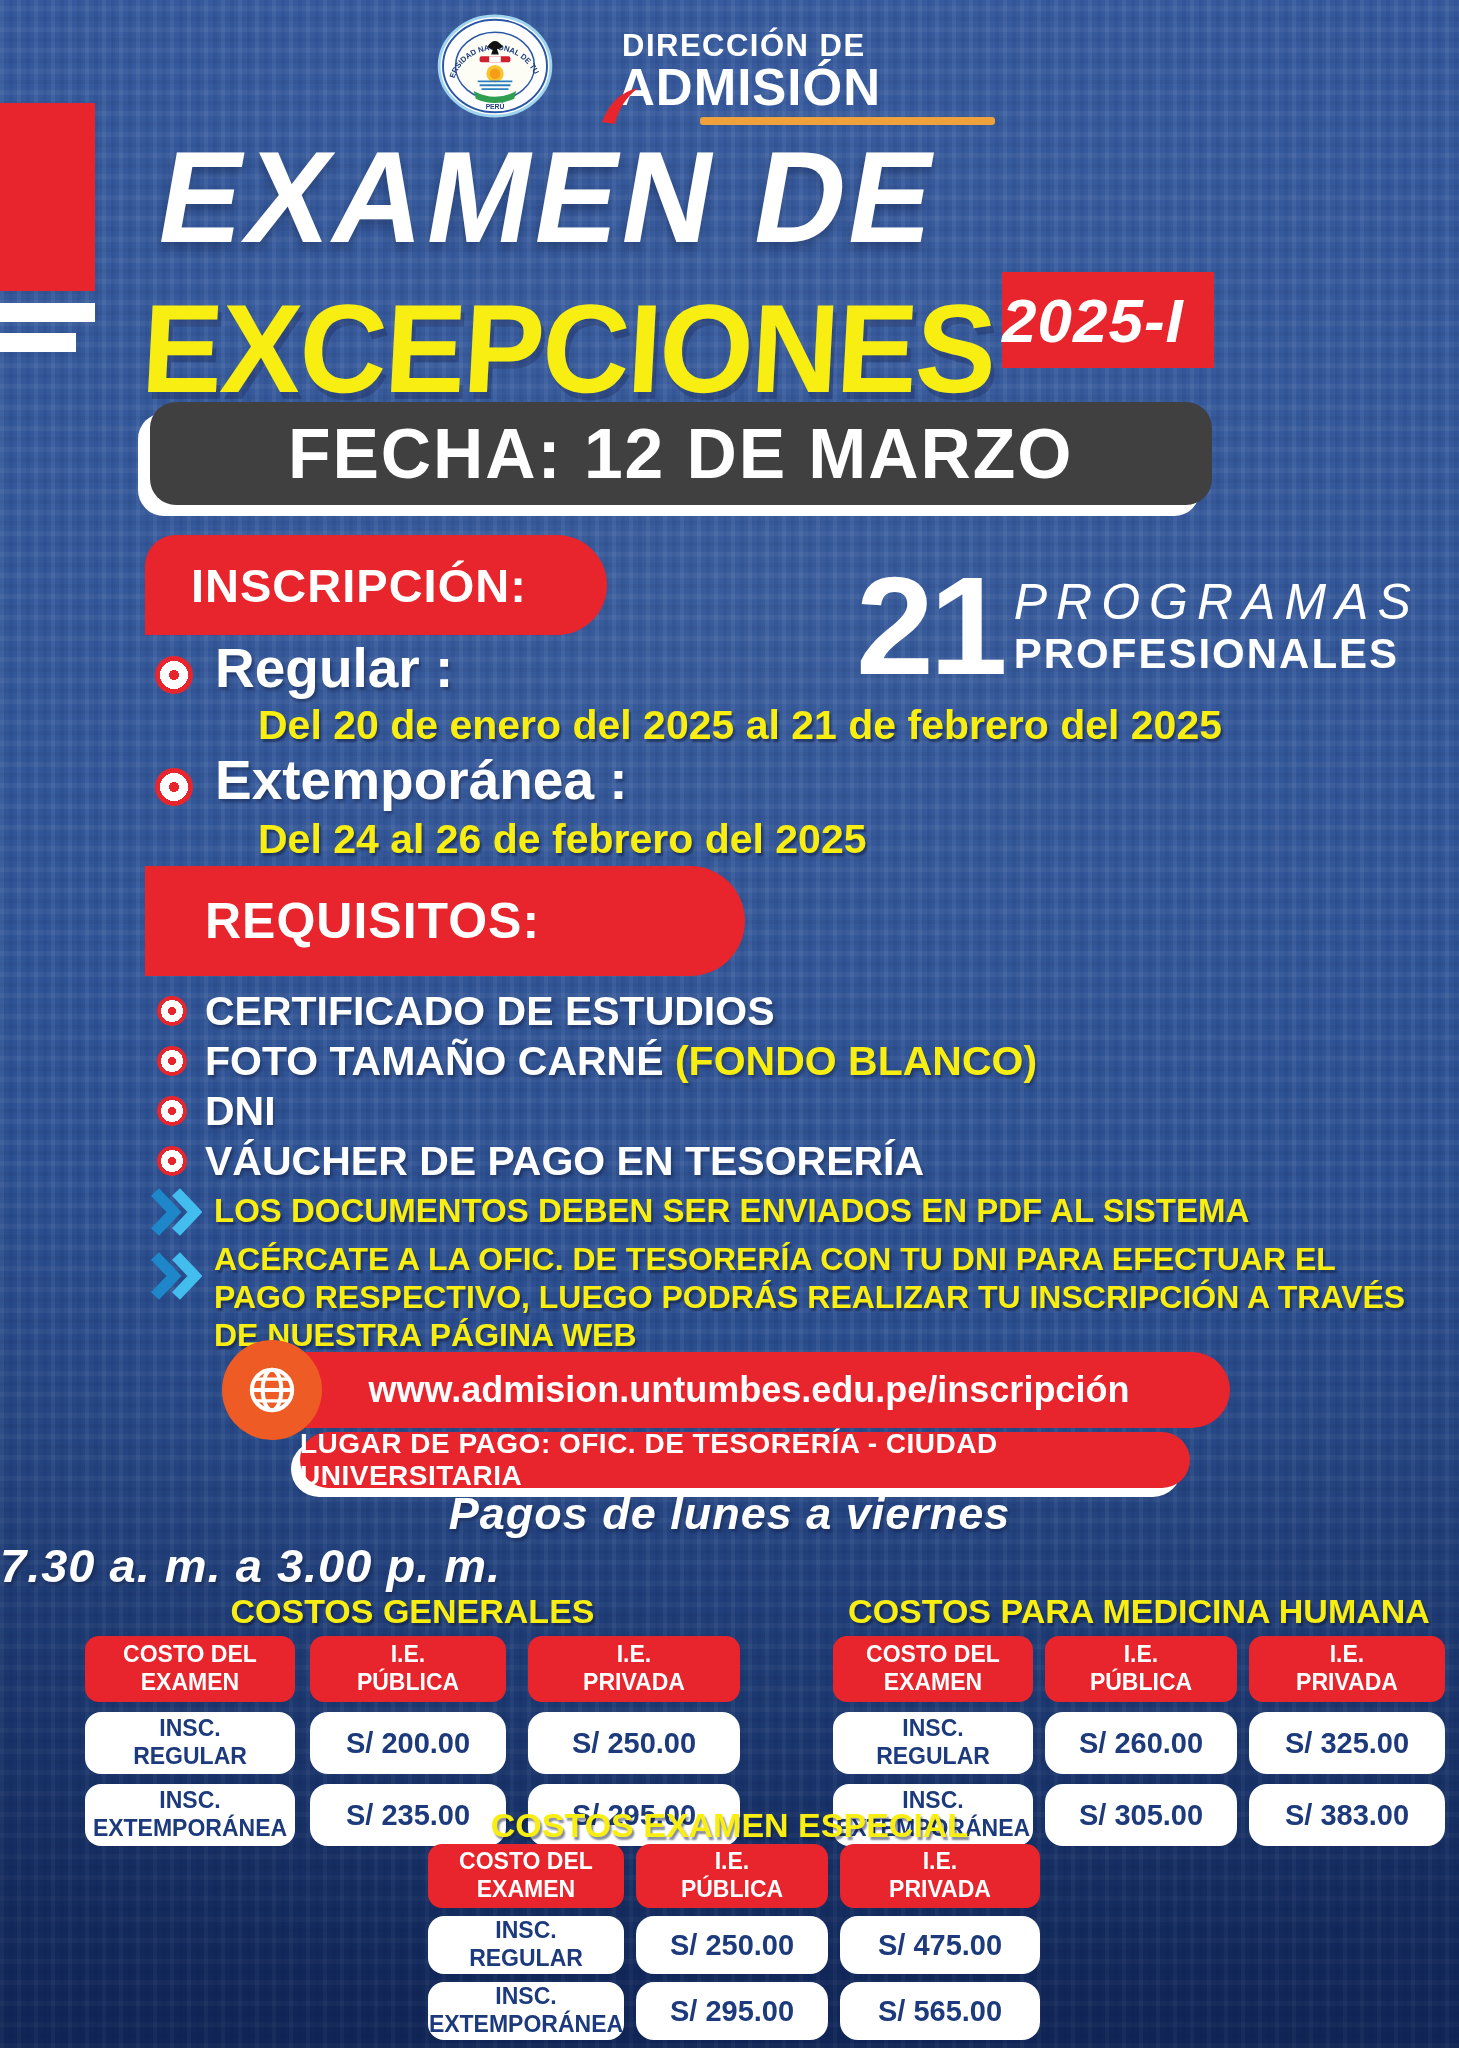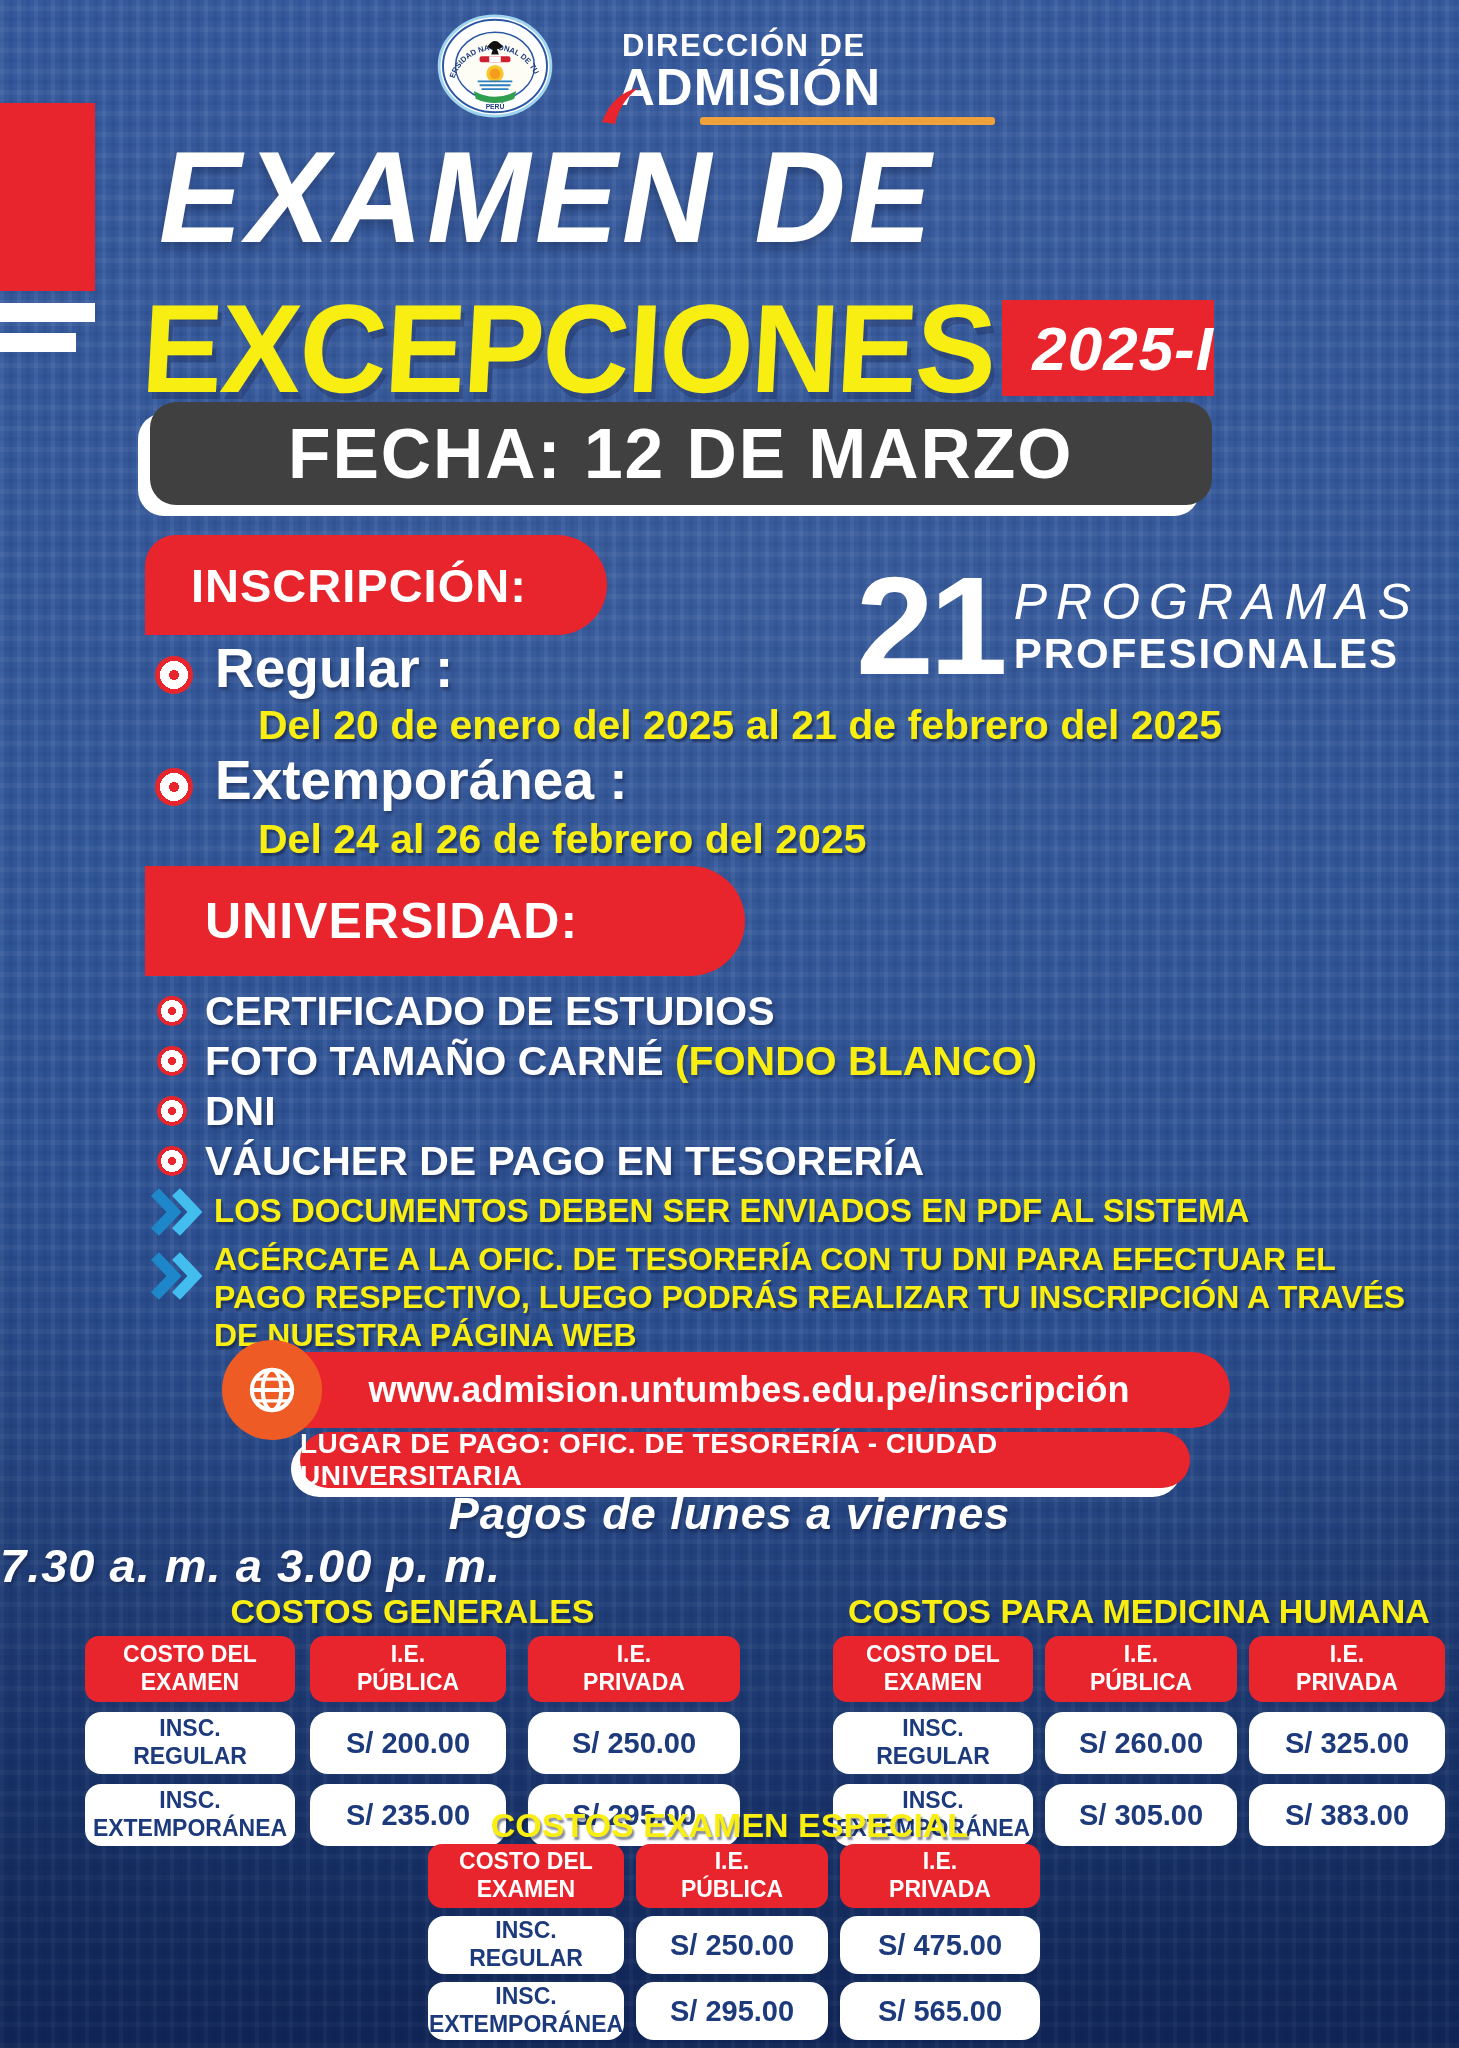--- a/index.html
+++ b/index.html
@@ -32,21 +32,21 @@
   .deco-stripe2{left:0;top:333px;width:76px;height:19px;background:#ffffff;}
 
   
   .title-line1{left:148px;top:126px;font-size:130px;font-weight:bold;letter-spacing:4px;
     transform:skewX(-10deg) scaleX(.96);transform-origin:left bottom;line-height:1.1;
     text-shadow:0 6px 10px rgba(10,20,50,.30);}
   .title-line2{left:146px;top:280px;font-size:121px;font-weight:bold;letter-spacing:-2px;
     transform:skewX(-3deg) scaleY(1.04);transform-origin:left top;line-height:1.1;
     text-shadow:4px 6px 0 rgba(22,32,75,.30);}
   .edition-box{left:1002px;top:272px;width:212px;height:96px;background:#e8242c;
-    display:flex;align-items:center;justify-content:flex-end;margin-top:28px;}
+    display:flex;align-items:center;justify-content:flex-start;}
   .edition-box span{font-size:62px;font-weight:bold;font-style:italic;letter-spacing:1px;}
 
   .fecha-band{left:150px;top:402px;width:1062px;height:103px;background:#404040;border-radius:26px;
     box-shadow:-12px 11px 0 #ffffff;display:flex;align-items:center;justify-content:center;}
   .fecha-band span{font-size:71px;font-weight:bold;letter-spacing:2px;transform:scaleX(.98);}
 
   
   .insc-box{left:145px;top:535px;width:462px;height:100px;background:#e8242c;
     border-radius:34px 55px 55px 0;display:flex;align-items:center;padding-left:46px;box-sizing:border-box;}
   .insc-box span{font-size:47px;font-weight:bold;letter-spacing:1px;}
@@ -180,21 +180,21 @@
 </div>
 
 <div class="abs bullet b-reg"></div>
 <div class="abs insc-item1 white shadowed">Regular :</div>
 <div class="abs insc-date1 yellow yshadow">Del 20 de enero del 2025 al 21 de febrero del 2025</div>
 <div class="abs bullet b-ext"></div>
 <div class="abs insc-item2 white shadowed">Extemporánea :</div>
 <div class="abs insc-date2 yellow yshadow">Del 24 al 26 de febrero del 2025</div>
 
 <div class="abs req-box">
-  <span class="white">UNIVERSIDAD:</span>
+  <span class="white">REQUISITOS:</span>
 </div>
 
 <div class="abs bullet req-b rb1"></div>
 <div class="abs req-item ri1 white shadowed">
   <span>CERTIFICADO DE ESTUDIOS</span><span class="yellow"></span>
 </div>
 <div class="abs bullet req-b rb2"></div>
 <div class="abs req-item ri2 white shadowed">
   <span>FOTO TAMAÑO CARNÉ </span><span class="yellow">(FONDO BLANCO)</span>
 </div>

